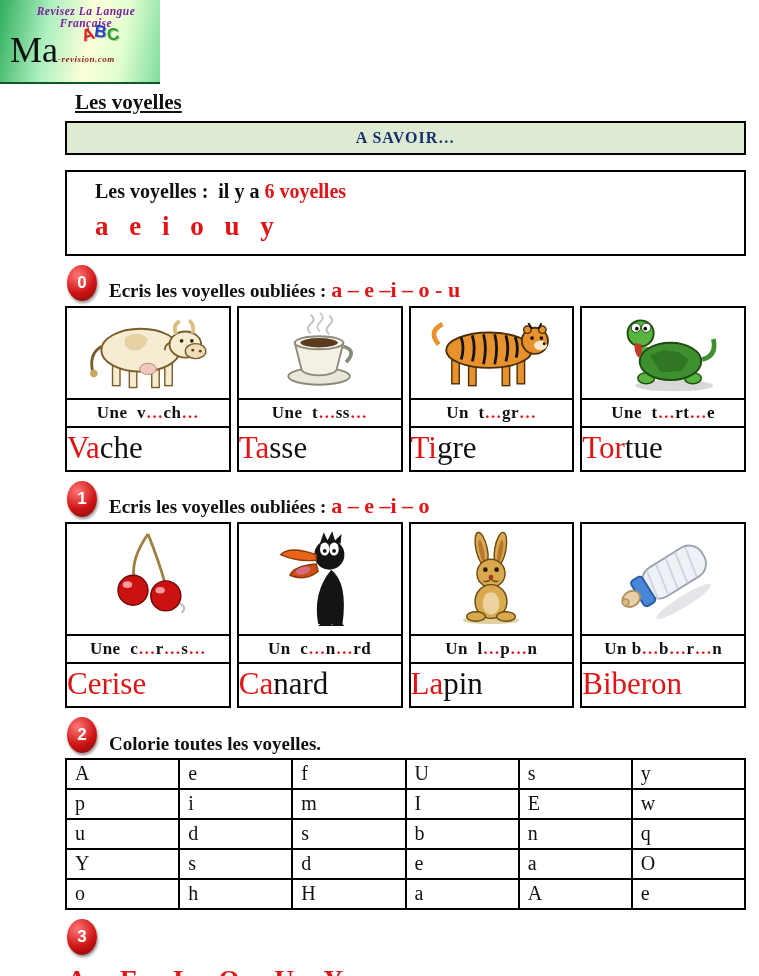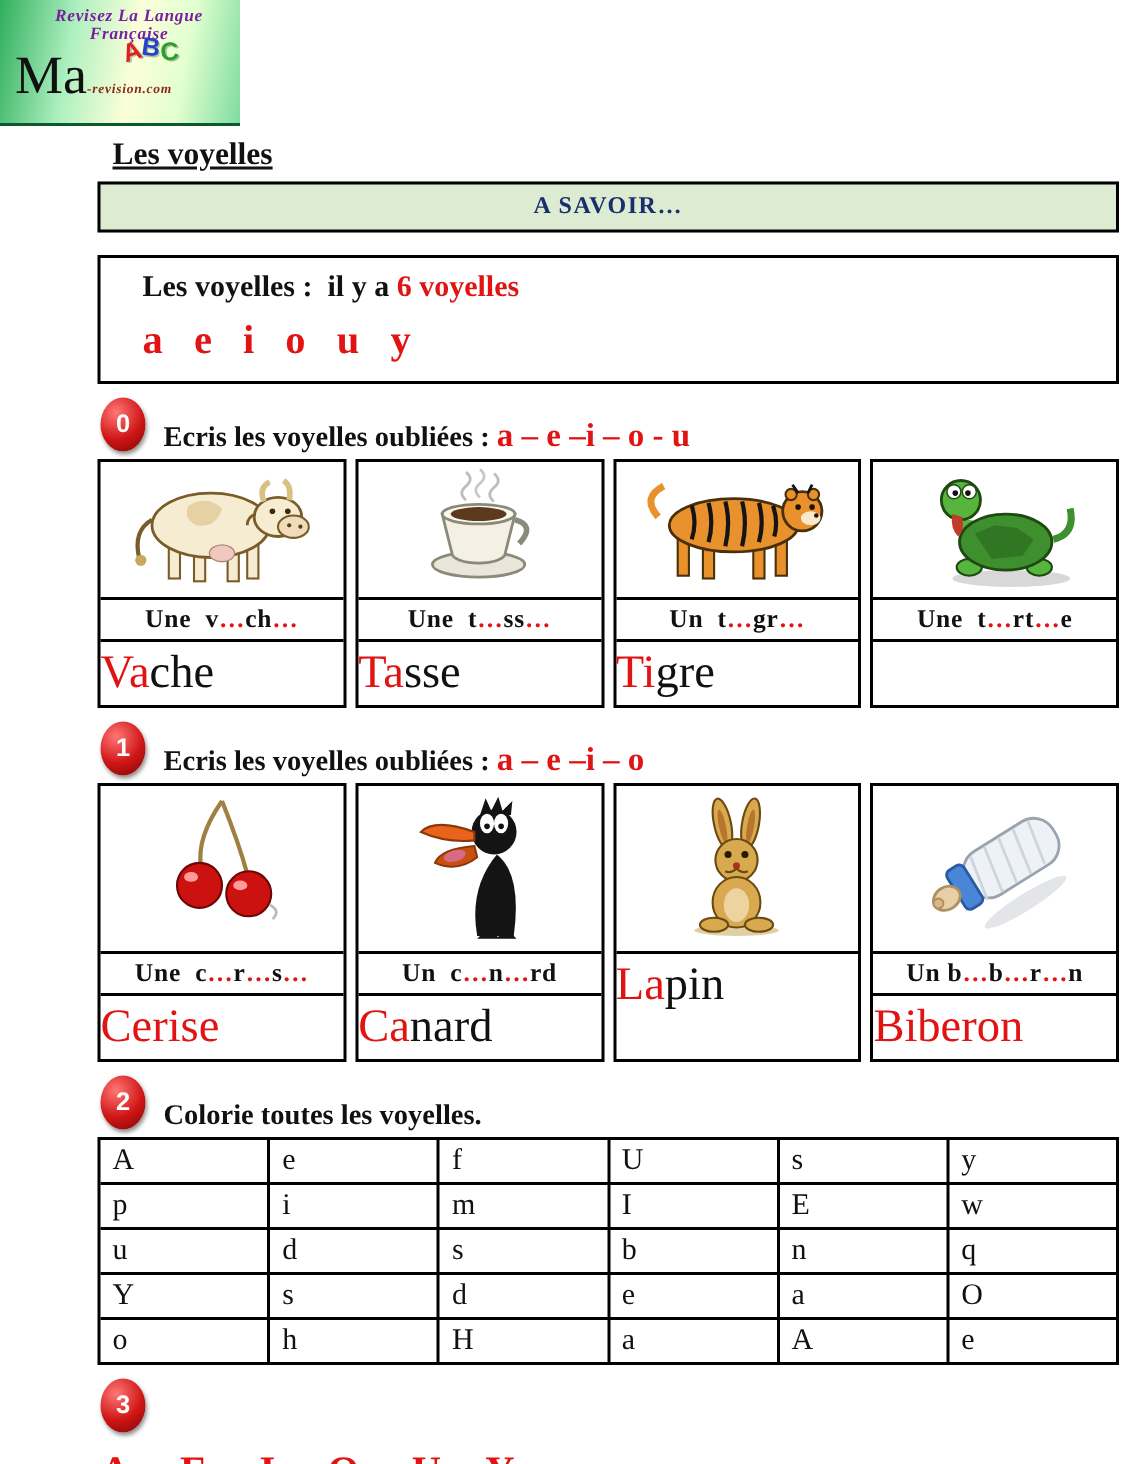--- a/index.html
+++ b/index.html
@@ -178,20 +178,21 @@
           <path d="M66 48 l14 -6 l16 2 l12 8 l-8 12 l-22 2 z" fill="#2e6f20" opacity=".8"></path>
           <circle cx="56" cy="24" r="14" fill="#57b43c" stroke="#1e4a12" stroke-width="2"></circle>
           <circle cx="51" cy="18" r="5" fill="#fff" stroke="#1e4a12" stroke-width="1"></circle>
           <circle cx="62" cy="18" r="5" fill="#fff" stroke="#1e4a12" stroke-width="1"></circle>
           <circle cx="52" cy="19" r="2" fill="#111"></circle>
             <circle cx="61" cy="19" r="2" fill="#111"></circle>
           <path d="M50 34 q-2 10 4 16 q5 -4 3 -14 z" fill="#c23b2a"></path>
         </svg>
       </div>
       <div class="cap"><span>Une  </span><span>t</span><span class="rd">…</span><span>rt</span><span class="rd">…</span><span>e</span></div>
+      <div class="ans"><span class="rd">Tor</span><span>tue</span></div>
     </div>
   </div>
 
   <div class="exhead">
     <div class="badge">1</div>
     <div><span class="ex-label">Ecris les voyelles oubliées : </span><span class="ex-hint rd">a – e –i – o</span></div>
   </div>
 
   <div class="cards">
     <div class="card">
@@ -240,20 +241,21 @@
           <circle cx="74" cy="44" r="2.5" fill="#2a1a00"></circle>
             <circle cx="86" cy="44" r="2.5" fill="#2a1a00"></circle>
           <circle cx="80" cy="52" r="2.5" fill="#b03020"></circle>
           <path d="M80 54 q-4 4 -8 2 M80 54 q4 4 8 2" stroke="#6b4a10" stroke-width="1.5" fill="none"></path>
           <ellipse cx="80" cy="78" rx="17" ry="18" fill="#d8a94e" stroke="#6b4a10" stroke-width="1.5"></ellipse>
           <ellipse cx="80" cy="80" rx="9" ry="12" fill="#ecd3a0"></ellipse>
           <ellipse cx="64" cy="94" rx="10" ry="5" fill="#d8a94e" stroke="#6b4a10" stroke-width="1.5"></ellipse>
           <ellipse cx="96" cy="94" rx="10" ry="5" fill="#d8a94e" stroke="#6b4a10" stroke-width="1.5"></ellipse>
         </svg>
       </div>
+      <div class="cap"><span>Un  </span><span>l</span><span class="rd">…</span><span>p</span><span class="rd">…</span><span>n</span></div>
       <div class="ans"><span class="rd">La</span><span>pin</span></div>
     </div>
     <div class="card">
       <div class="cimg cimg-b">
         <svg width="150" height="102" viewBox="0 0 160 108">
           <g transform="rotate(-32 80 54)">
             <ellipse cx="86" cy="86" rx="34" ry="6" fill="#c8ccd2" opacity=".5"></ellipse>
             <rect x="58" y="36" width="72" height="36" rx="16" fill="#eef2f6" stroke="#9aa4b0" stroke-width="2"></rect>
             <path d="M70 38 l-6 32 M82 37 l-6 34 M94 37 l-6 34 M106 37 l-6 34 M118 38 l-6 32" stroke="#cdd5dd" stroke-width="2"></path>
             <rect x="48" y="38" width="14" height="32" rx="4" fill="#4a86d8" stroke="#2a5aa0" stroke-width="2"></rect>

